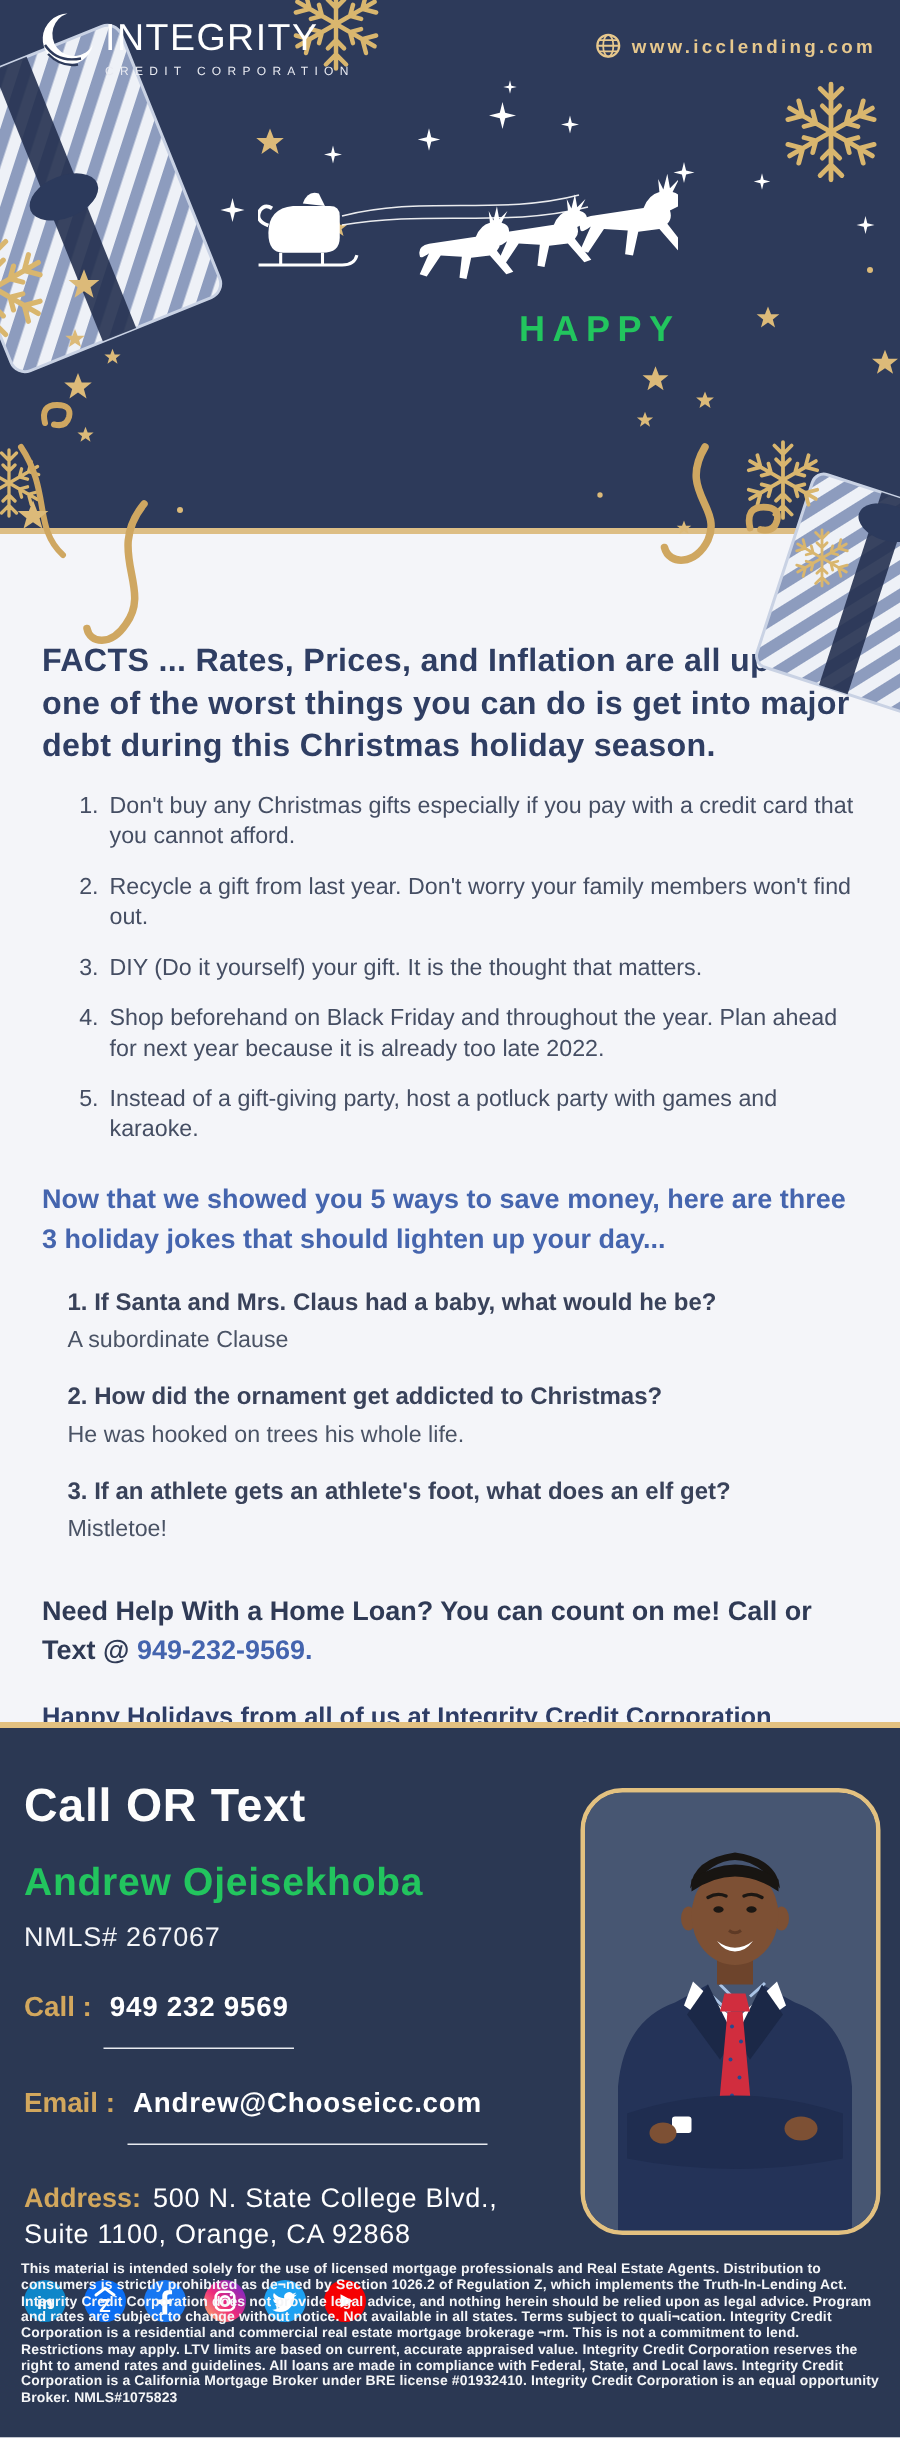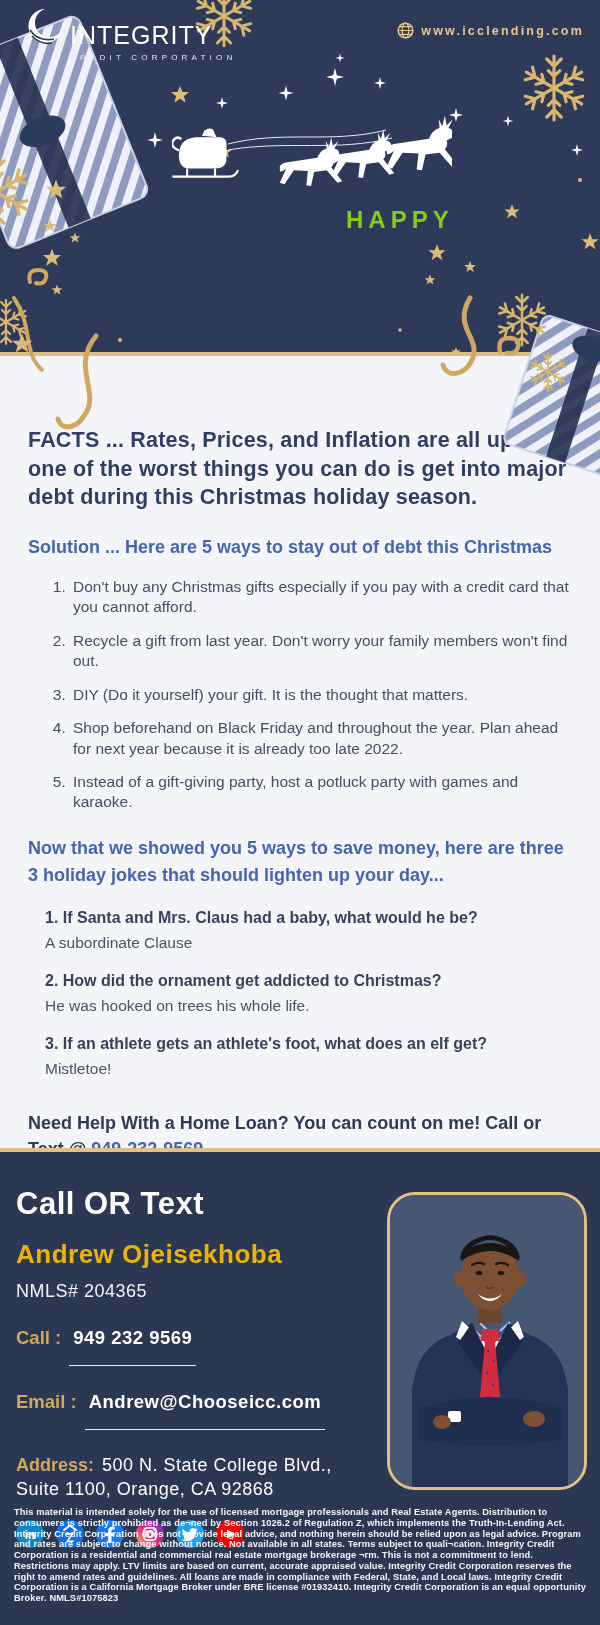--- a/index.html
+++ b/index.html
@@ -5,26 +5,26 @@
   * { margin:0; padding:0; box-sizing:border-box; }
   html,body { width:600px; background:#f4f5f9; }
   body { font-family:"Liberation Sans","DejaVu Sans",sans-serif; overflow:hidden; }
   .page { position:relative; width:600px; height:1625px; overflow:hidden; background:#f4f5f9; }
 
   
   .hero { position:relative; width:600px; height:356px; background:#2d3a5a; border-bottom:4px solid #ddbe85; }
   .hero-deco { position:absolute; left:0; top:0; z-index:1; pointer-events:none; }
   .brand { position:absolute; left:22px; top:6px; z-index:2; display:flex; align-items:flex-start; }
   .brand-text { margin-left:4px; }
-  .brand-name { color:#fff; font-size:25px; font-weight:500; letter-spacing:1px; line-height:1.1; margin-top:16px; }
+  .brand-name { color:#fff; font-size:25px; font-weight:500; letter-spacing:1px; line-height:1.1; margin-top:6px; }
   .brand-sub { color:#e8eaf1; font-size:8px; letter-spacing:4.2px; margin-top:3px; }
   .site { position:absolute; right:16px; top:22px; z-index:2; display:flex; align-items:center; gap:7px;
           color:#e7c88d; font-size:12.5px; font-weight:bold; letter-spacing:2.2px; cursor:pointer; }
   .sleigh { position:absolute; left:172px; top:100px; z-index:2; }
-  .happy { position:absolute; left:346px; top:206px; z-index:2; color:#84cc16; font-size:24px; font-weight:600; letter-spacing:5px; }
+  .happy { position:absolute; left:346px; top:206px; z-index:2; color:#22c55e; font-size:24px; font-weight:600; letter-spacing:5px; }
   .holidays { position:absolute; left:0; top:232px; width:586px; z-index:2; text-align:center;
               font-family:"DejaVu Serif","Liberation Serif",serif; font-style:italic;
               font-size:64px; color:#d5af6b; }
 
   
   .content { position:relative; width:600px; height:792px; background:#f4f5f9; padding:70px 28px 0 28px; z-index:0; }
   .headline { color:#2f3e63; font-size:21.5px; line-height:1.33; font-weight:bold; letter-spacing:0.2px; }
   .bluehead { color:#4565ae; font-size:18px; line-height:1.5; font-weight:600; margin-top:22px; }
   ol.tips { margin:16px 0 6px 0; padding-left:42px; }
   ol.tips li { color:#454e63; font-size:15.5px; line-height:1.32; margin-bottom:13px; padding-left:3px; }
@@ -32,21 +32,21 @@
   .joke .q { color:#39425a; font-size:16px; font-weight:bold; }
   .joke .a { color:#4a5365; font-size:15.5px; margin-top:7px; }
   .cta { margin-top:32px; color:#2f3a55; font-size:18px; font-weight:bold; line-height:1.45; }
   .cta .phone { color:#4464ae; text-decoration:none; cursor:pointer; }
   .signoff { margin-top:22px; color:#2e3d66; font-size:17px; font-weight:bold; }
 
   
   .footer { position:relative; width:600px; height:508px; background:#2b3853; border-top:4px solid #e3c180;
             padding:34px 0 0 16px; color:#fff; }
   .cot { font-size:31px; font-weight:800; letter-spacing:0.5px; color:#fdfdfd; }
-  .agent { margin-top:17px; font-size:26px; font-weight:bold; color:#eab308; letter-spacing:0.5px; }
+  .agent { margin-top:17px; font-size:26px; font-weight:bold; color:#22c55e; letter-spacing:0.5px; }
   .nmls { margin-top:11px; font-size:18px; font-weight:500; color:#f4f5f8; letter-spacing:0.5px; }
   .row { margin-top:25px; font-size:18.5px; }
   .row .lab { color:#d2a75d; font-weight:bold; margin-right:8px; }
   .row .val { color:#fff; font-weight:bold; letter-spacing:0.5px; text-decoration:none; }
   .row .underl { display:inline-block; border-bottom:1.5px solid #e8eaef; padding:0 4px 16px 4px; cursor:pointer; }
   .row.addr { margin-top:23px; width:352px; line-height:1.35; font-size:18px; }
   .row.addr .val { font-weight:500; }
   .social { margin-top:18px; display:flex; gap:12px;align-items:center; }
   .social a { display:block; width:28px; height:28px; cursor:pointer; }
   .photo { position:absolute; right:13px; top:40px; width:200px; height:298px; border:3px solid #e3c180;
@@ -183,21 +183,20 @@
         <path d="M56,50 C115,40 165,52 220,38"></path>
       </g>
     </svg>
 
     <div class="happy">HAPPY</div>
   </header>
 
   <main class="content">
     <h1 class="headline">FACTS ... Rates, Prices, and Inflation are all up. And one of the worst things you can do is get into major debt during this Christmas holiday season.</h1>
 
-    <h2 class="bluehead">Solution ... Here are 5 ways to stay out of debt this Christmas</h2>
 
     <ol class="tips">
       <li>Don't buy any Christmas gifts especially if you pay with a credit card that you cannot afford.</li>
       <li>Recycle a gift from last year. Don't worry your family members won't find out.</li>
       <li>DIY (Do it yourself) your gift. It is the thought that matters.</li>
       <li>Shop beforehand on Black Friday and throughout the year. Plan ahead for next year because it is already too late 2022.</li>
       <li>Instead of a gift-giving party, host a potluck party with games and karaoke.</li>
     </ol>
 
     <h2 class="bluehead">Now that we showed you 5 ways to save money, here are three 3 holiday jokes that should lighten up your day...</h2>
@@ -219,21 +218,21 @@
       <span>Need Help With a Home Loan? You can count on me! Call or Text @</span>
       <a class="phone">949-232-9569.</a>
     </p>
 
     <p class="signoff">Happy Holidays from all of us at Integrity Credit Corporation</p>
   </main>
 
   <footer class="footer">
     <h2 class="cot">Call OR Text</h2>
     <div class="agent">Andrew Ojeisekhoba</div>
-    <div class="nmls">NMLS# 204365</div>
+    <div class="nmls">NMLS# 267067</div>
 
     <div class="row">
       <span class="lab">Call :</span><a class="val underl">949 232 9569</a>
     </div>
     <div class="row">
       <span class="lab">Email :</span><a class="val underl">Andrew@Chooseicc.com</a>
     </div>
     <div class="row addr">
       <span class="lab">Address:</span><span class="val">500 N. State College Blvd., Suite 1100, Orange, CA 92868</span>
     </div>

